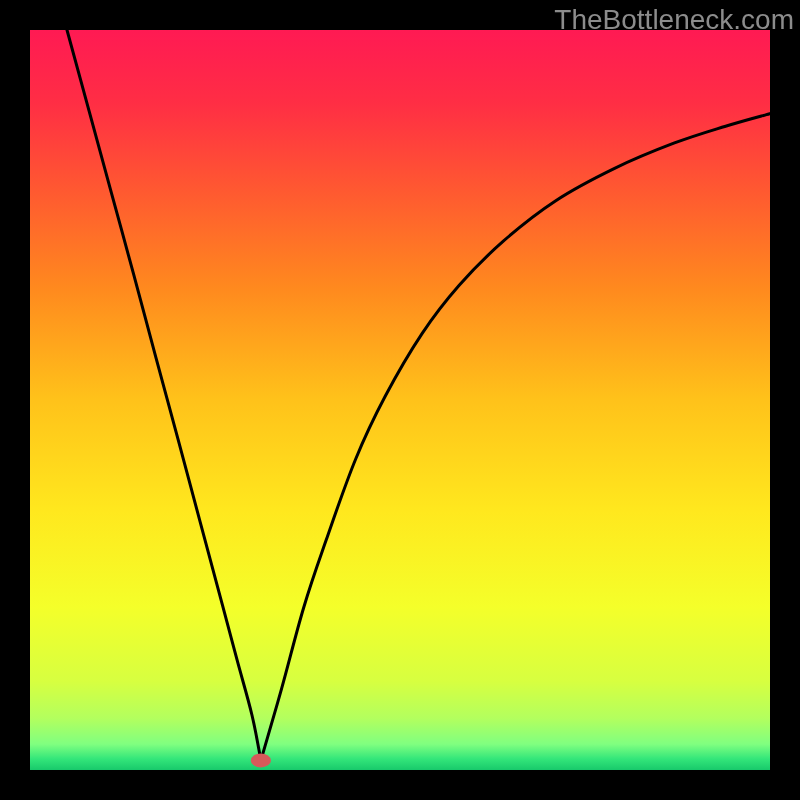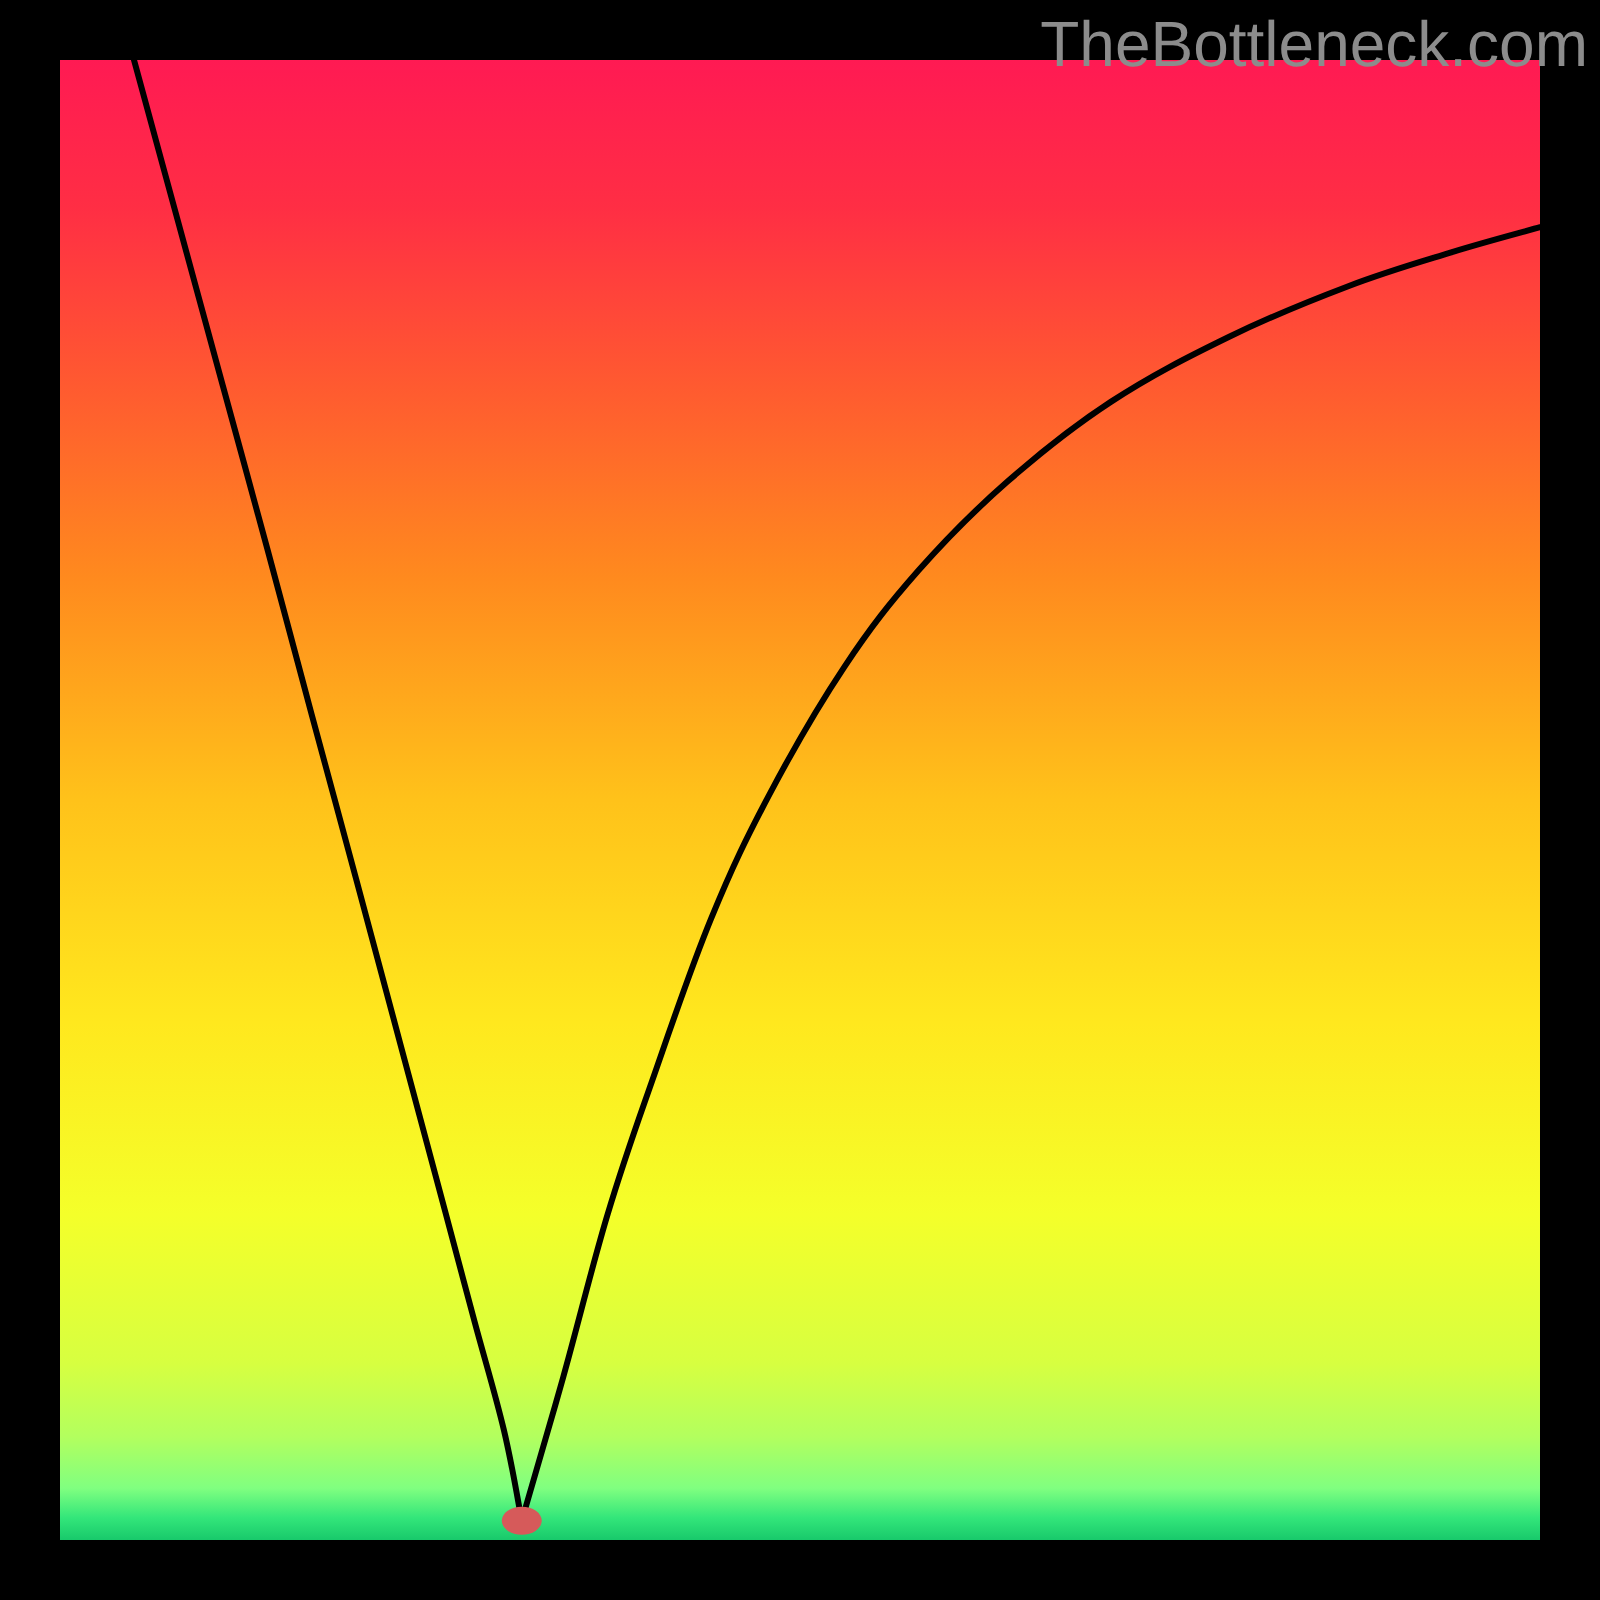--- a/index.html
+++ b/index.html
@@ -24,21 +24,21 @@
     left: 0;
     top: 0;
     width: 740px;
     height: 740px;
   }
   .watermark {
     position: absolute;
     right: 6px;
     top: 4px;
     color: #8c8c8c;
-    font-size: 32px;
+    font-size: 28px;
     font-weight: 500;
     letter-spacing: 0px;
     z-index: 5;
   }
 </style>
 </head>
 <body>
 
 <div class="watermark">TheBottleneck.com</div>
 

